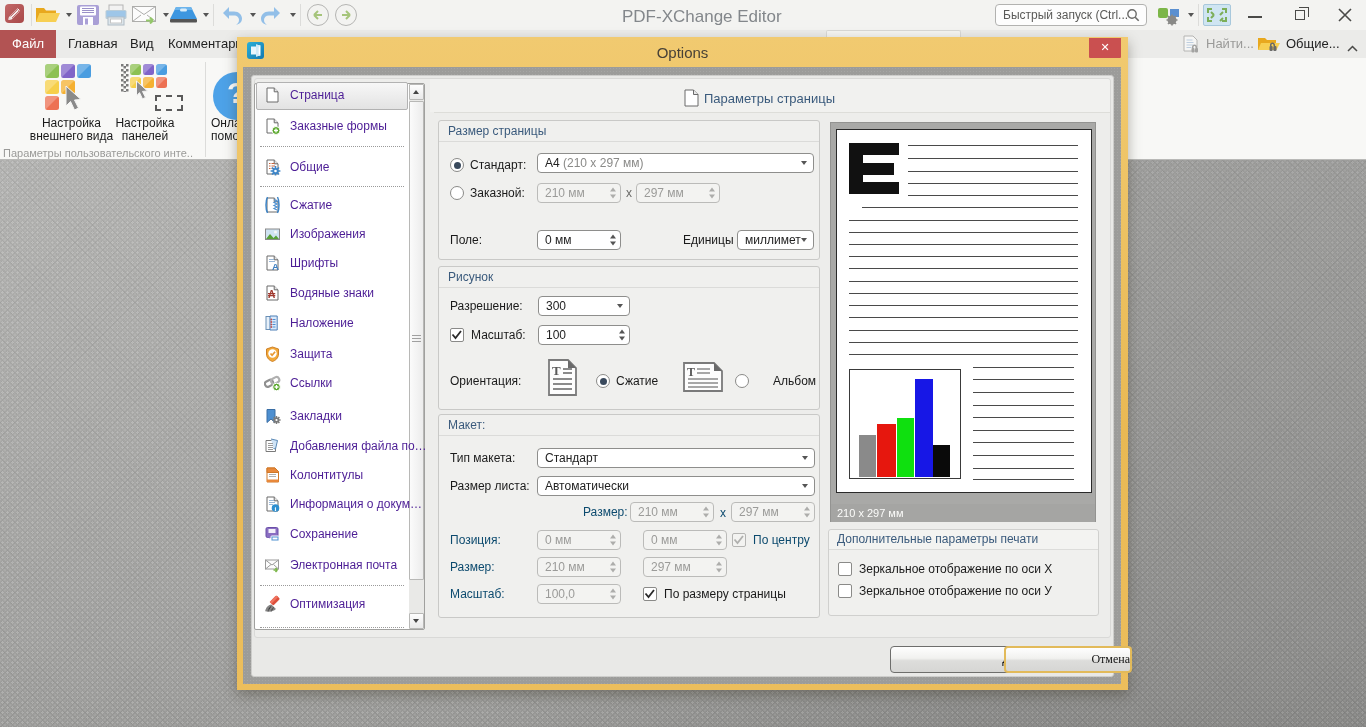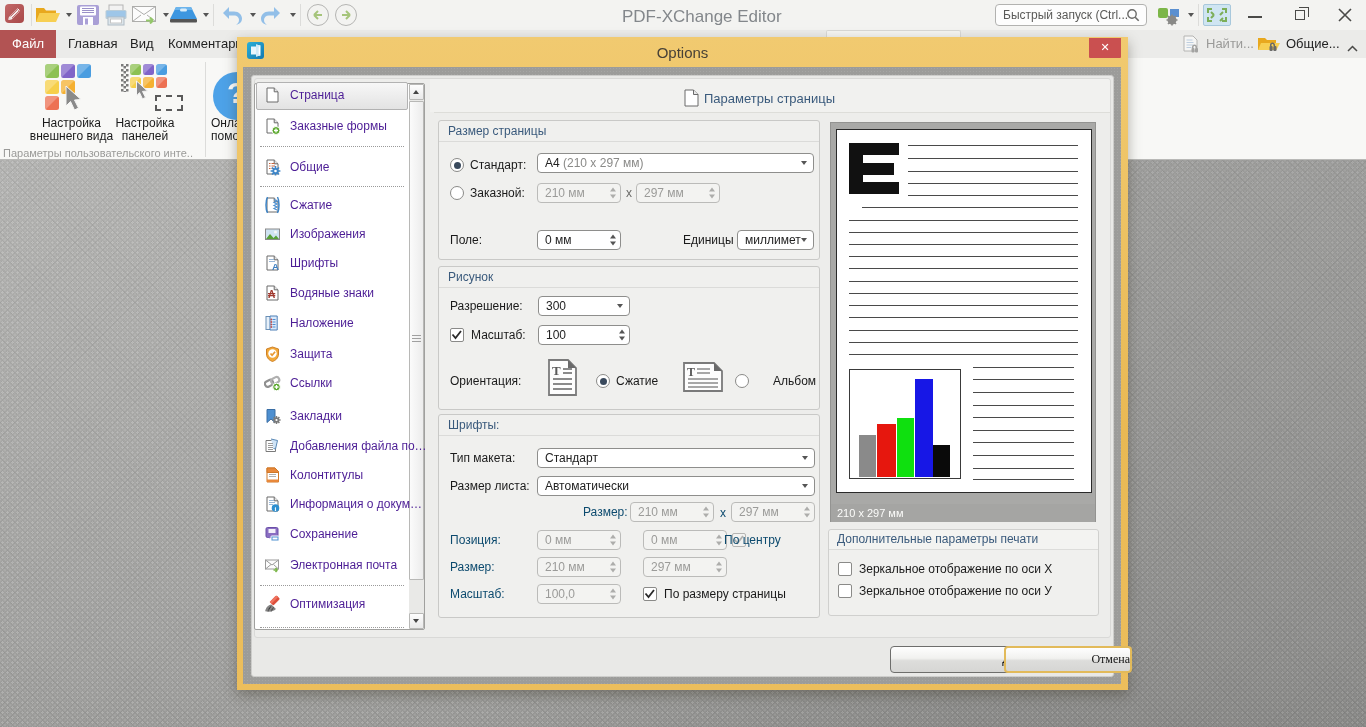--- a/index.html
+++ b/index.html
@@ -481,21 +481,21 @@
 <div class="lbl" style="left:616px;top:381px;">Сжатие</div>
 <div class="abs" style="left:682px;top:361px;width:42px;height:32px;"><svg width="42" height="32" viewBox="0 0 42 32">
       <path d="M2 2h30l8 8v20H2z" fill="#fdfdfd" stroke="#7a7a7a" stroke-width="1.8"></path>
       <path d="M32 2l8 8h-8z" fill="#6a6a6a"></path>
       <text x="5" y="15" font-size="12" font-weight="bold" fill="#5a5a5a" font-family="Liberation Serif">T</text>
       <path d="M15 8h13M15 12h13M6 18h30M6 22h30M6 26h30" stroke="#8a8a8a" stroke-width="1.6"></path>
     </svg></div>
 <div class="radio" style="left:735px;top:381px;"></div>
 <div class="lbl" style="left:753px;top:381px;margin-left:20px;">Альбом</div>
 <div class="group" style="top:414px;height:204px;"></div>
-<div class="lbl" style="left:448px;top:425px;color:#3a5a7c;">Шрифты:</div>
+<div class="lbl" style="left:448px;top:425px;color:#3a5a7c;">Макет:</div>
 <div class="gline" style="left:439px;top:435px;width:380px;"></div>
 <div class="lbl" style="left:450px;top:458px;">Тип макета:</div>
 <div class="field" style="left:537px;top:448px;width:278px;height:20px;">
     <div class="ct">Стандарт</div>
     <div class="ca"></div>
   </div>
 <div class="lbl" style="left:450px;top:486px;">Размер листа:</div>
 <div class="field" style="left:537px;top:476px;width:278px;height:20px;">
     <div class="ct">Автоматически</div>
     <div class="ca"></div>
@@ -529,21 +529,21 @@
     <div class="sarr">
       <div class="u"></div>
       <div class="d"></div>
     </div>
   </div>
 <div class="check" style="left:732px;top:533px;border-color:#b5b5b3;background:#f3f3f1;">
     <svg width="14" height="14" viewBox="0 0 14 14" style="position:absolute;left:-1px;top:-1px;">
       <path d="M2.5 6.5l3 3.5 5.5-7" fill="none" stroke="#b0b0ae" stroke-width="1.8"></path>
     </svg>
   </div>
-<div class="dlbl" style="left:724px;top:540px;">По центру</div>
+<div class="dlbl" style="left:753px;top:540px;">По центру</div>
 <div class="dlbl" style="left:450px;top:567px;">Размер:</div>
 <div class="field dis" style="left:537px;top:557px;width:84px;height:20px;">
     <div class="ct">210 мм</div>
     <div class="sarr">
       <div class="u"></div>
       <div class="d"></div>
     </div>
   </div>
 <div class="field dis" style="left:643px;top:557px;width:84px;height:20px;">
     <div class="ct">297 мм</div>

